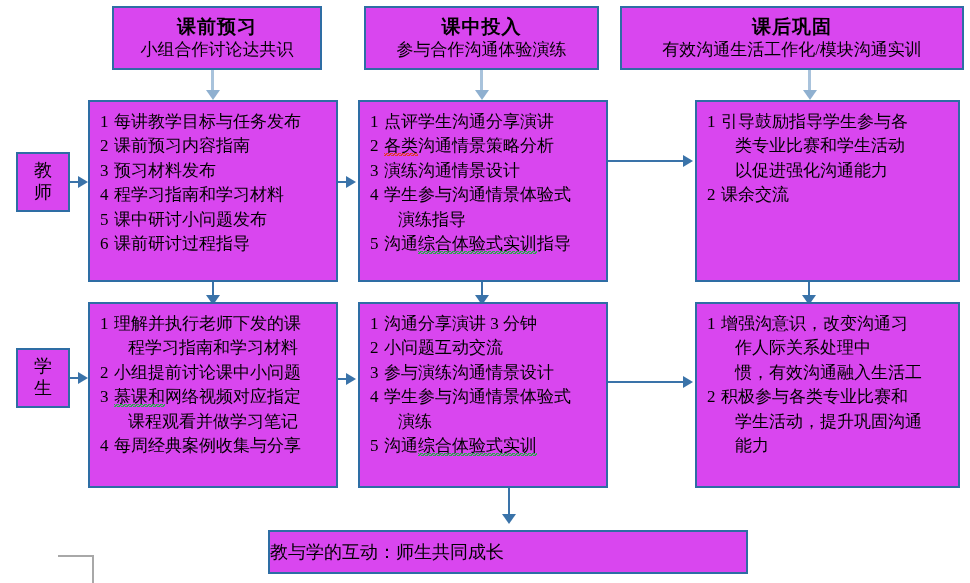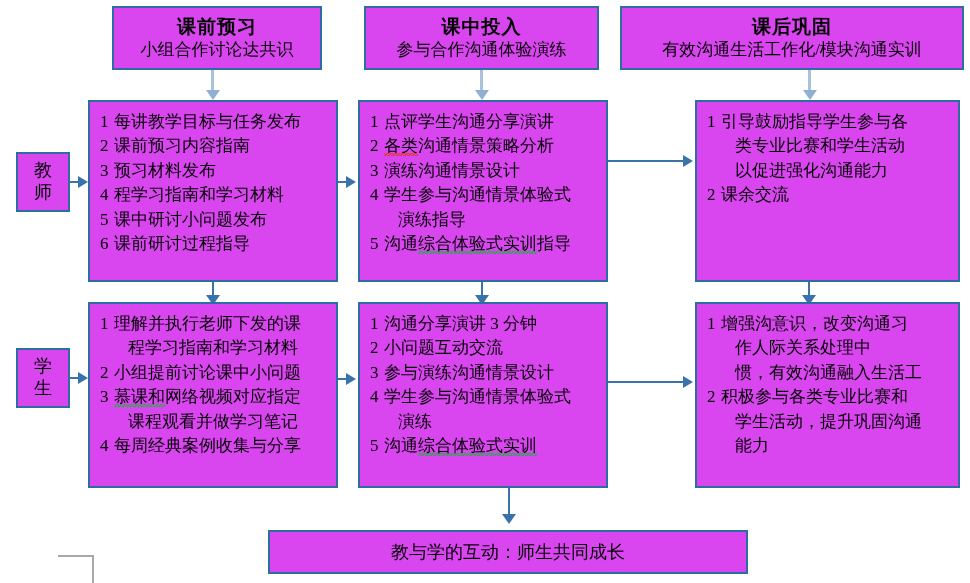--- a/index.html
+++ b/index.html
@@ -66,21 +66,21 @@
   .rolebox .rv{
     font-size:18px;
     line-height:1.22;
     text-align:center;
     writing-mode:horizontal-tb;
   }
   .rolebox .rv span{display:block;}
 
   
   .summary{
-    display:flex;align-items:center;justify-content:center;
+    display:flex;align-items:center;justify-content:flex-start;
     font-size:18px;
   }
 
   
   .ln{position:absolute;background:#3a73a9;}
   .ln-h{height:2px;}
   .ln-v{width:2px;}
 
   .arrow-r{
     position:absolute;width:0;height:0;

